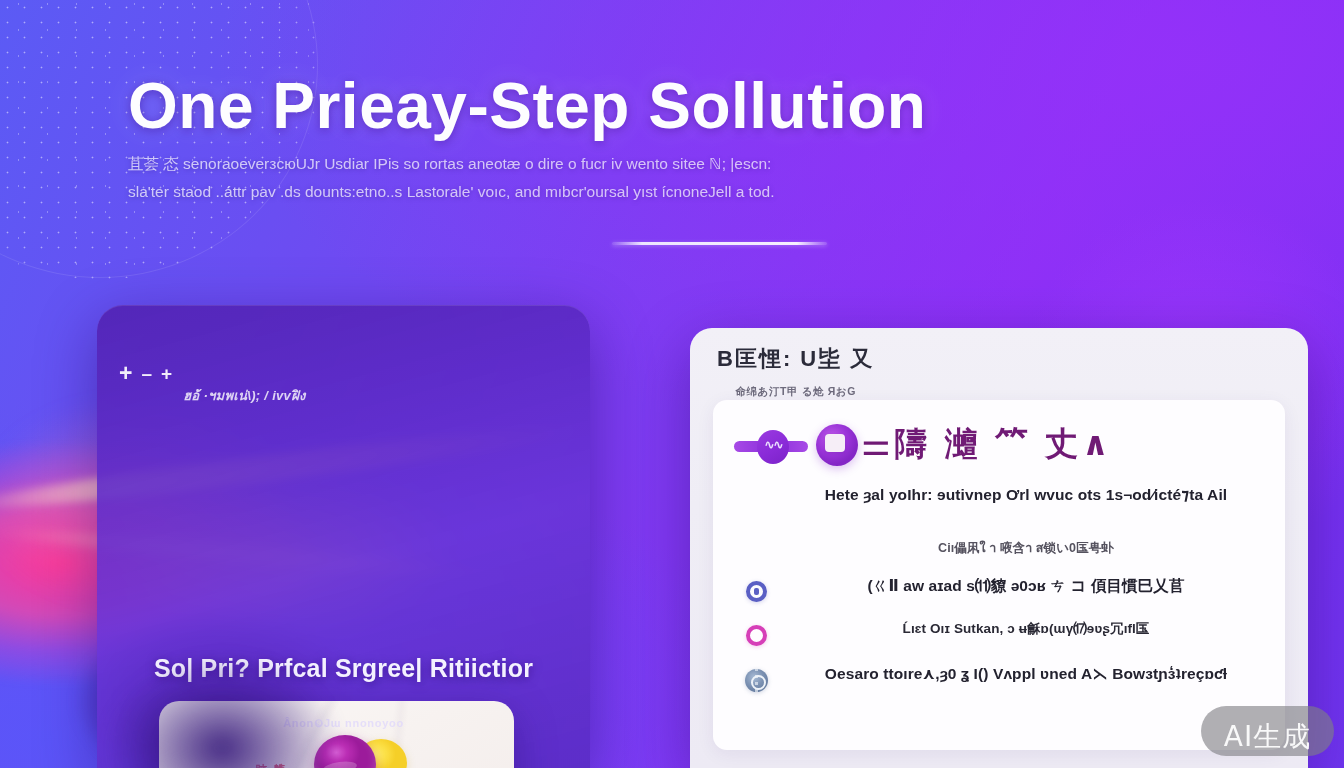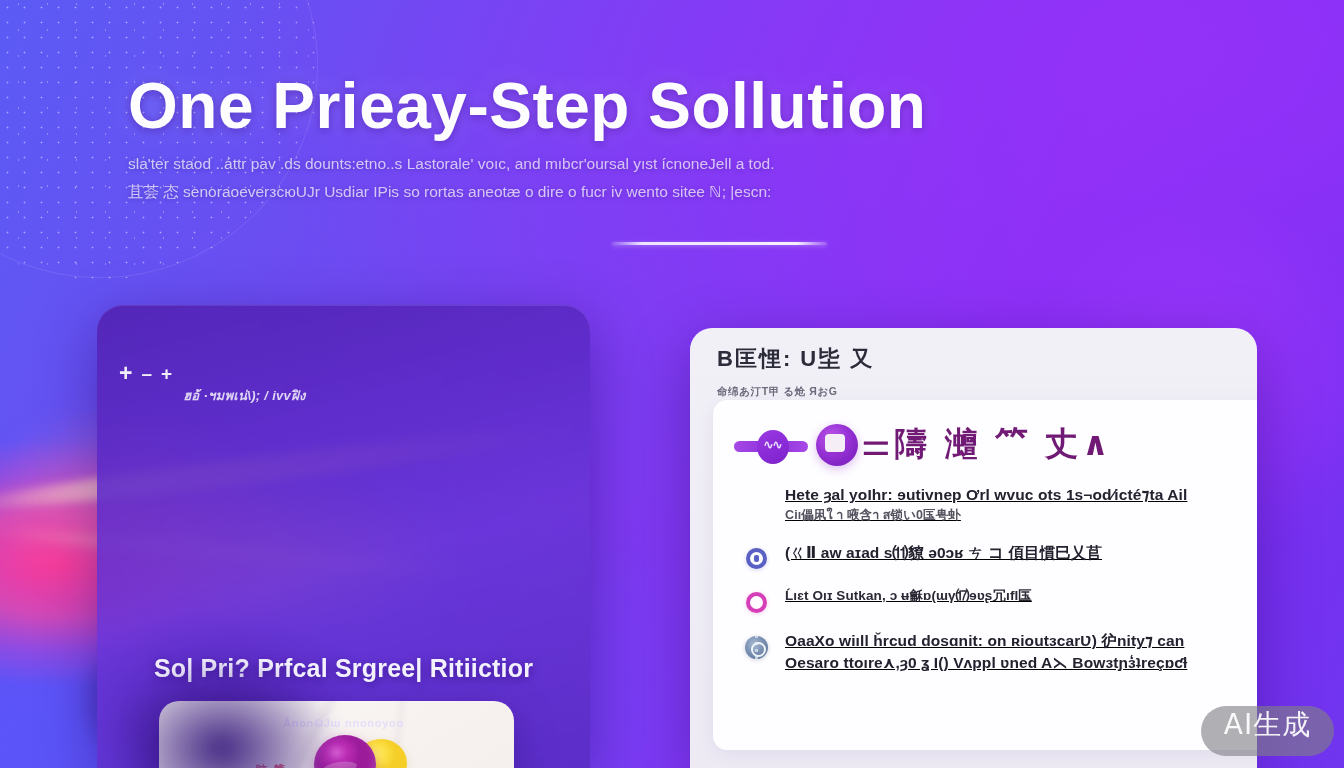--- a/index.html
+++ b/index.html
@@ -180,25 +180,26 @@
     letter-spacing:.2px; filter:blur(.25px);
   }
   .lc-subcaption{
     position:absolute; left:0; width:493px; text-align:center; top:412px;
     font-size:11px; font-weight:700; color:rgba(222,214,252,.72);
     letter-spacing:.7px; filter:blur(.45px);
   }
 
   
   .right-panel{
-    position:absolute; left:690px; top:328px; width:567px; height:440px;
+    position:absolute; left:690px; top:328px; width:618px; height:440px;
     border-radius:22px 22px 0 0;
     background:linear-gradient(180deg,#f2f0f7 0%, #efedf5 40%, #edeaf4 100%);
     box-shadow:0 18px 60px rgba(40,8,110,.40);
     overflow:hidden;
+    text-align:center;
   }
   .rp-header{ position:absolute; left:27px; top:16px; }
   .rp-title{
     font-size:22px; font-weight:700; color:#2b2b3a; letter-spacing:2px; filter:blur(.3px);
   }
   .rp-subtitle{
     margin-top:11px; font-size:10.5px; font-weight:600; color:#6d6a7c; letter-spacing:.6px; filter:blur(.55px);
   }
 
   .rp-card{
@@ -240,28 +241,28 @@
   }
   .rp-headline{
     position:absolute; left:148px; top:22px;
     font-size:33px; font-weight:800; color:#701a75; letter-spacing:4px;
     filter:blur(.35px); white-space:nowrap;
   }
 
   .rp-list{ position:absolute; left:14px; top:84px; right:12px; }
   .rp-item{ position:relative; display:flex; align-items:flex-start; margin-bottom:17px; }
   .rp-bullet{ width:58px; flex:0 0 58px; padding-top:6px; display:flex; justify-content:center; }
-  .rp-text{ flex:1 1 auto; padding-right:6px;text-decoration:underline; }
+  .rp-text{ flex:1 1 auto; padding-right:6px; }
   .rp-line1{
     font-size:15.5px; font-weight:600; color:#23222f; line-height:22px;
     letter-spacing:.1px; filter:blur(.35px);
   }
   .rp-line2{
     font-size:12.5px; font-weight:600; color:#55525f; line-height:19px;
-    letter-spacing:.1px; filter:blur(.5px);
+    letter-spacing:.1px; filter:blur(.5px);margin-top:33px;
   }
   .rp-line3{
     font-size:13.5px; font-weight:700; color:#2a2935; line-height:20px;
     letter-spacing:.1px; filter:blur(.45px);
   }
 
   .ic-ring{ width:21px; height:21px; border-radius:50%; position:relative; }
   .ic-blue{
     background:#fbfbfe; border:4px solid #5a5fc4;
     box-shadow:0 1px 4px rgba(60,60,170,.22);
@@ -288,21 +289,21 @@
     content:""; position:absolute; left:10px; top:0px; width:3px; height:23px;
     background:repeating-linear-gradient(0deg,#eef3f9 0 3px, transparent 3px 7px);
     opacity:.65;
   }
 
   
   .watermark{
     position:absolute; left:1201px; top:706px; width:133px; height:50px;
     border-radius:25px;
     background:rgba(128,128,133,.62);
-    display:flex; align-items:flex-start; justify-content:center;
+    display:flex; align-items:flex-end; justify-content:center;
   }
   .watermark span{
     font-size:28px; font-weight:500; color:rgba(255,255,255,.92);
     letter-spacing:1px; font-family:"DejaVu Sans",sans-serif;
   }
 </style>
 </head>
 <body>
 
 <div id="stage">
@@ -316,22 +317,22 @@
   <div class="glow-pink"></div>
   <div class="glow-pink2"></div>
   <div class="glow-coral"></div>
   <div class="streak"></div>
   <div class="streak2"></div>
   <div class="glow-darkblob"></div>
 
   <div class="hero">
     <div class="hero-title">One Prieay-Step Sollution</div>
     <div class="hero-sub">
+      <span class="line">苴荟 态 senoraoeverзcюUJr  Usdiar  IPis so rortas aneotæ o dire o fucr iv wento sitee ℕ; |escn:</span>
       <span class="line">sla'ter  staod ..áttr pav .ds dounts:etno..s Lastorale' voıc, and mıbcr'oursal yıst  ícnoneJell a tod.</span>
-      <span class="line">苴荟 态 senoraoeverзcюUJr  Usdiar  IPis so rortas aneotæ o dire o fucr iv wento sitee ℕ; |escn:</span>
     </div>
     <div class="hero-rule"></div>
   </div>
 
   <div class="left-card">
 
     <div class="lc-toolbar">
       <span class="lc-icn plus-big">+</span>
       <span class="lc-icn">–</span>
       <span class="lc-icn">+</span>
@@ -404,21 +405,20 @@
           <div class="rp-text">
             <div class="rp-line3">Ĺıɛt Oıɪ Sutkan, ɔ ʉ龢ɒ(ɯγ⒄ɘʋʂ冗ıﬂ匤</div>
           </div>
         </div>
 
         <div class="rp-item">
           <div class="rp-bullet">
             <span class="ic-gear"></span>
           </div>
           <div class="rp-text">
-            <div class="rp-line1">OaaXo wiıll  ȟrcud dosɑnit: on ʀioutɜcarƲ) 㣗nity⁊ can</div>
             <div class="rp-line1">Oesaro ttoıre⋏,ȝ0 ʓ Ɩ() Vʌppl ʋned A⋋ Bowɜtɲɜ̒ʇreçɒƈƚ</div>
           </div>
         </div>
 
       </div>
     </div>
   </div>
 
   <div class="watermark">
     <span>AI生成</span>

